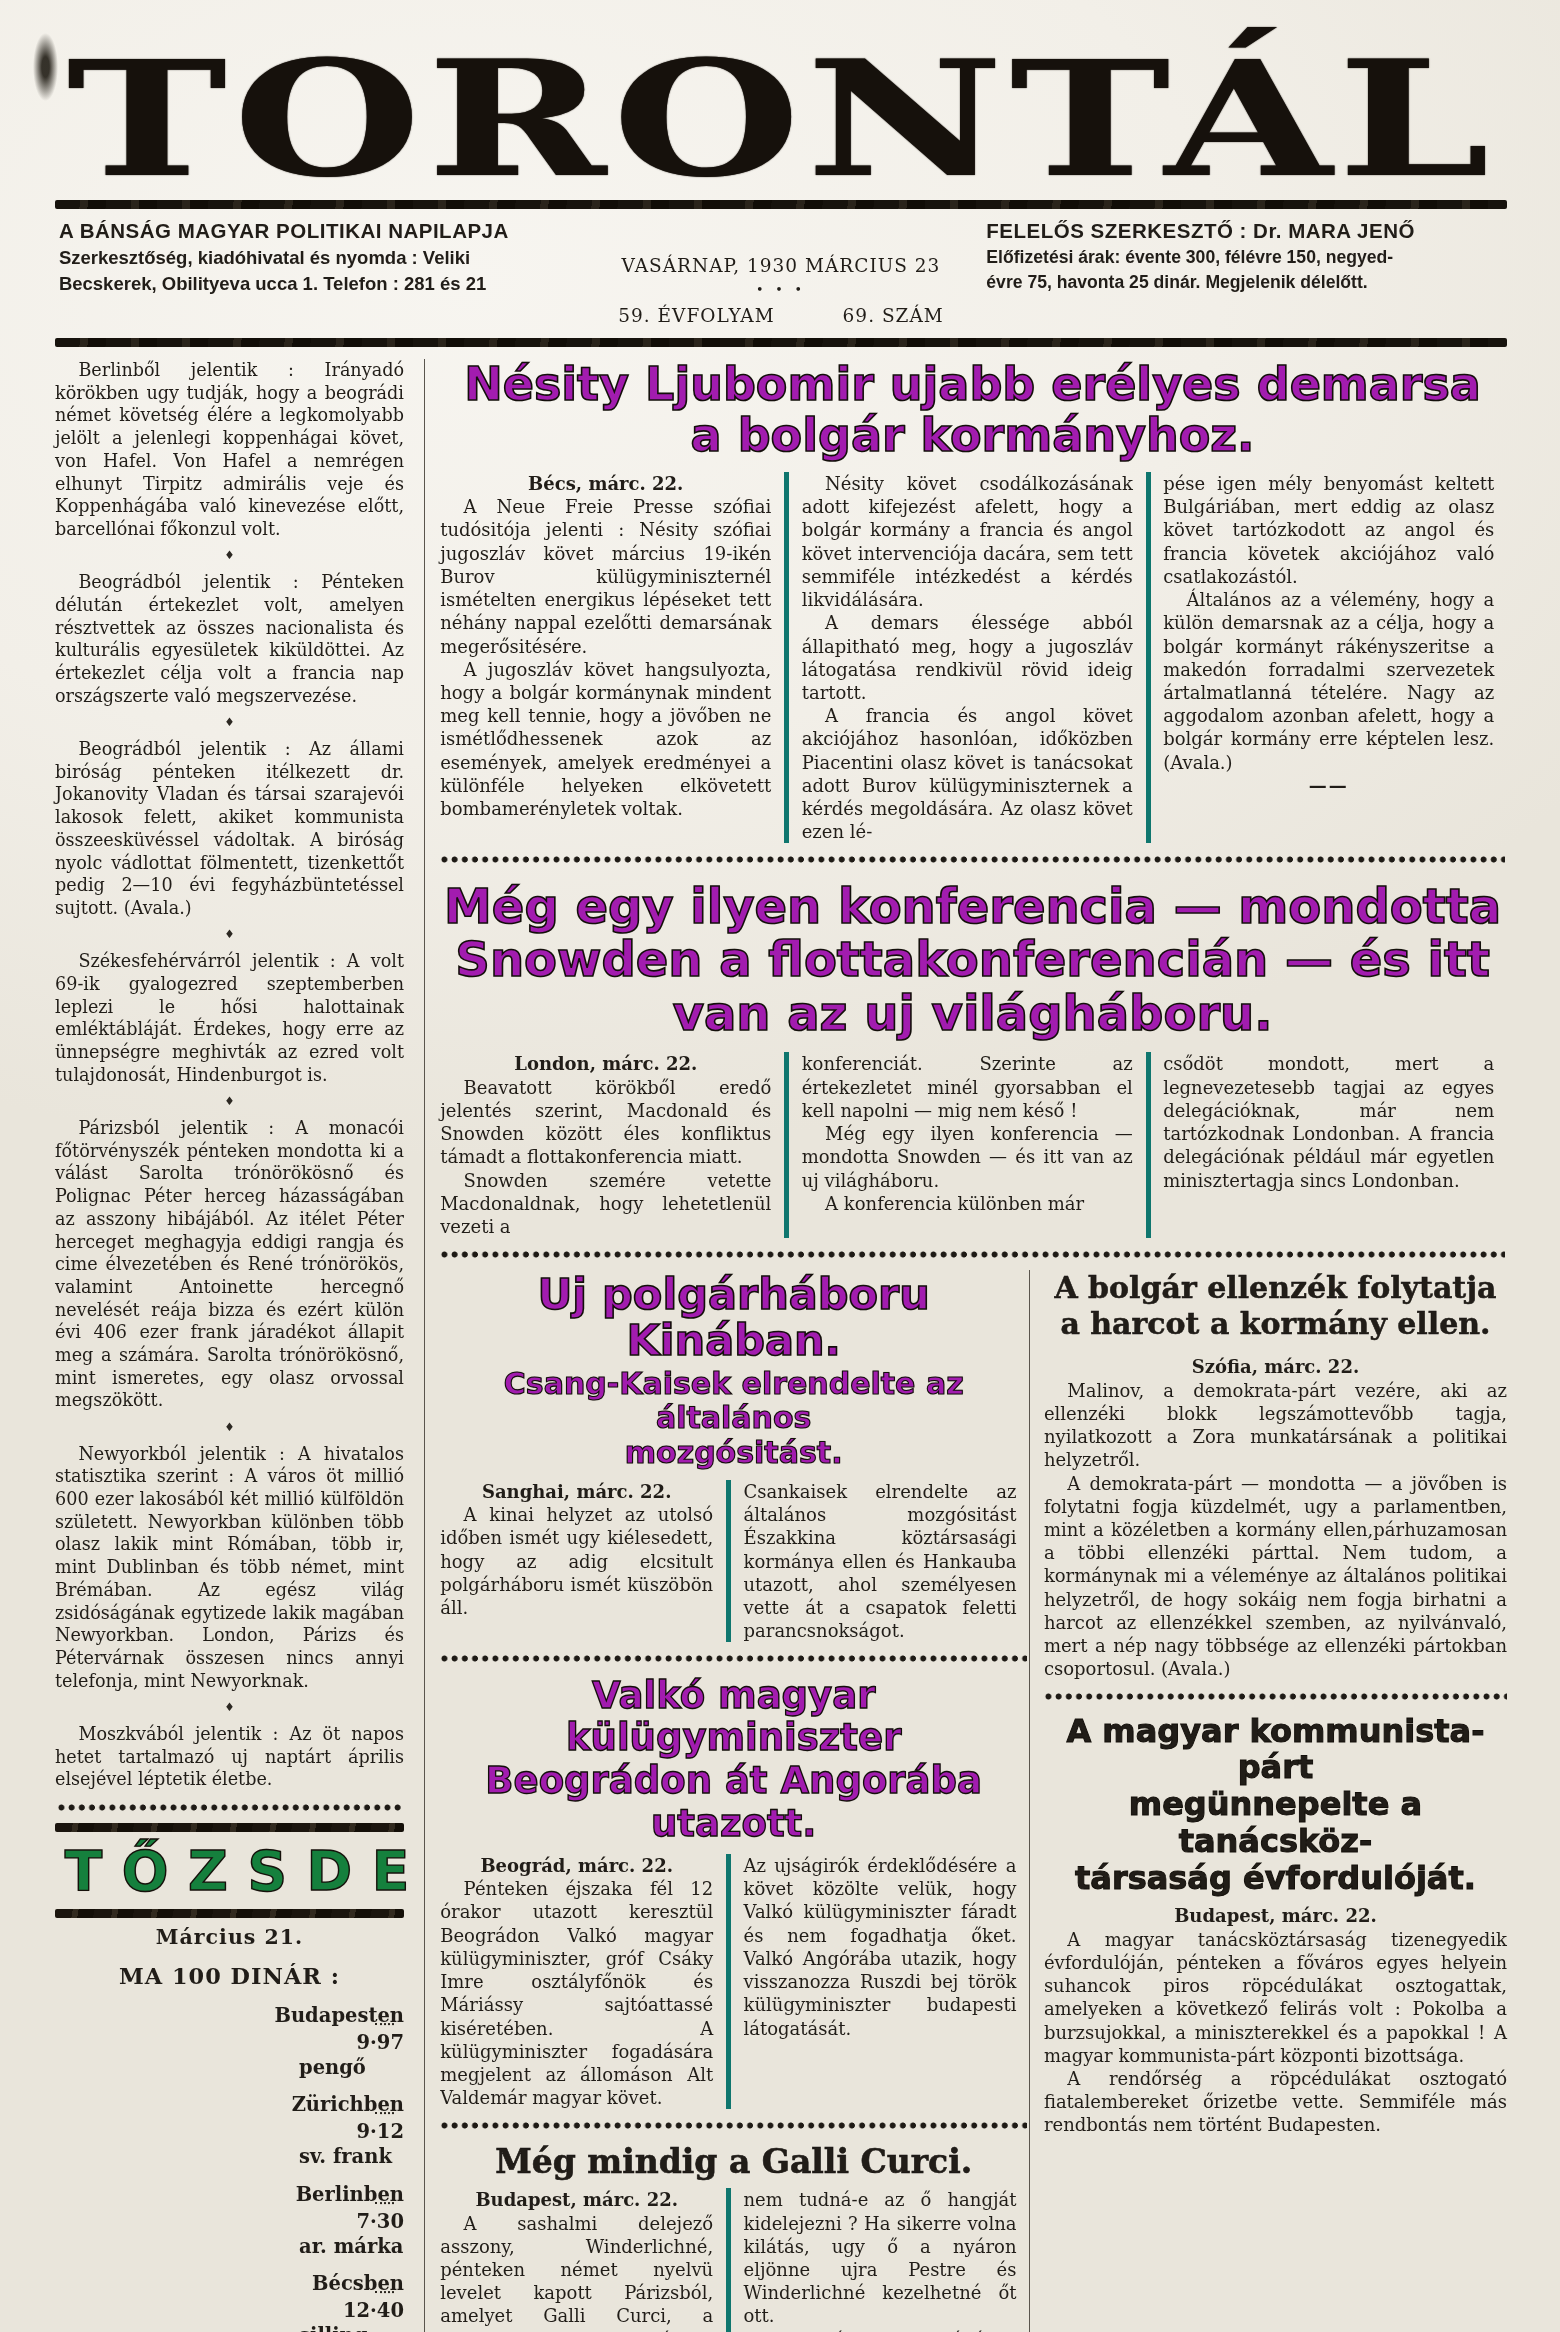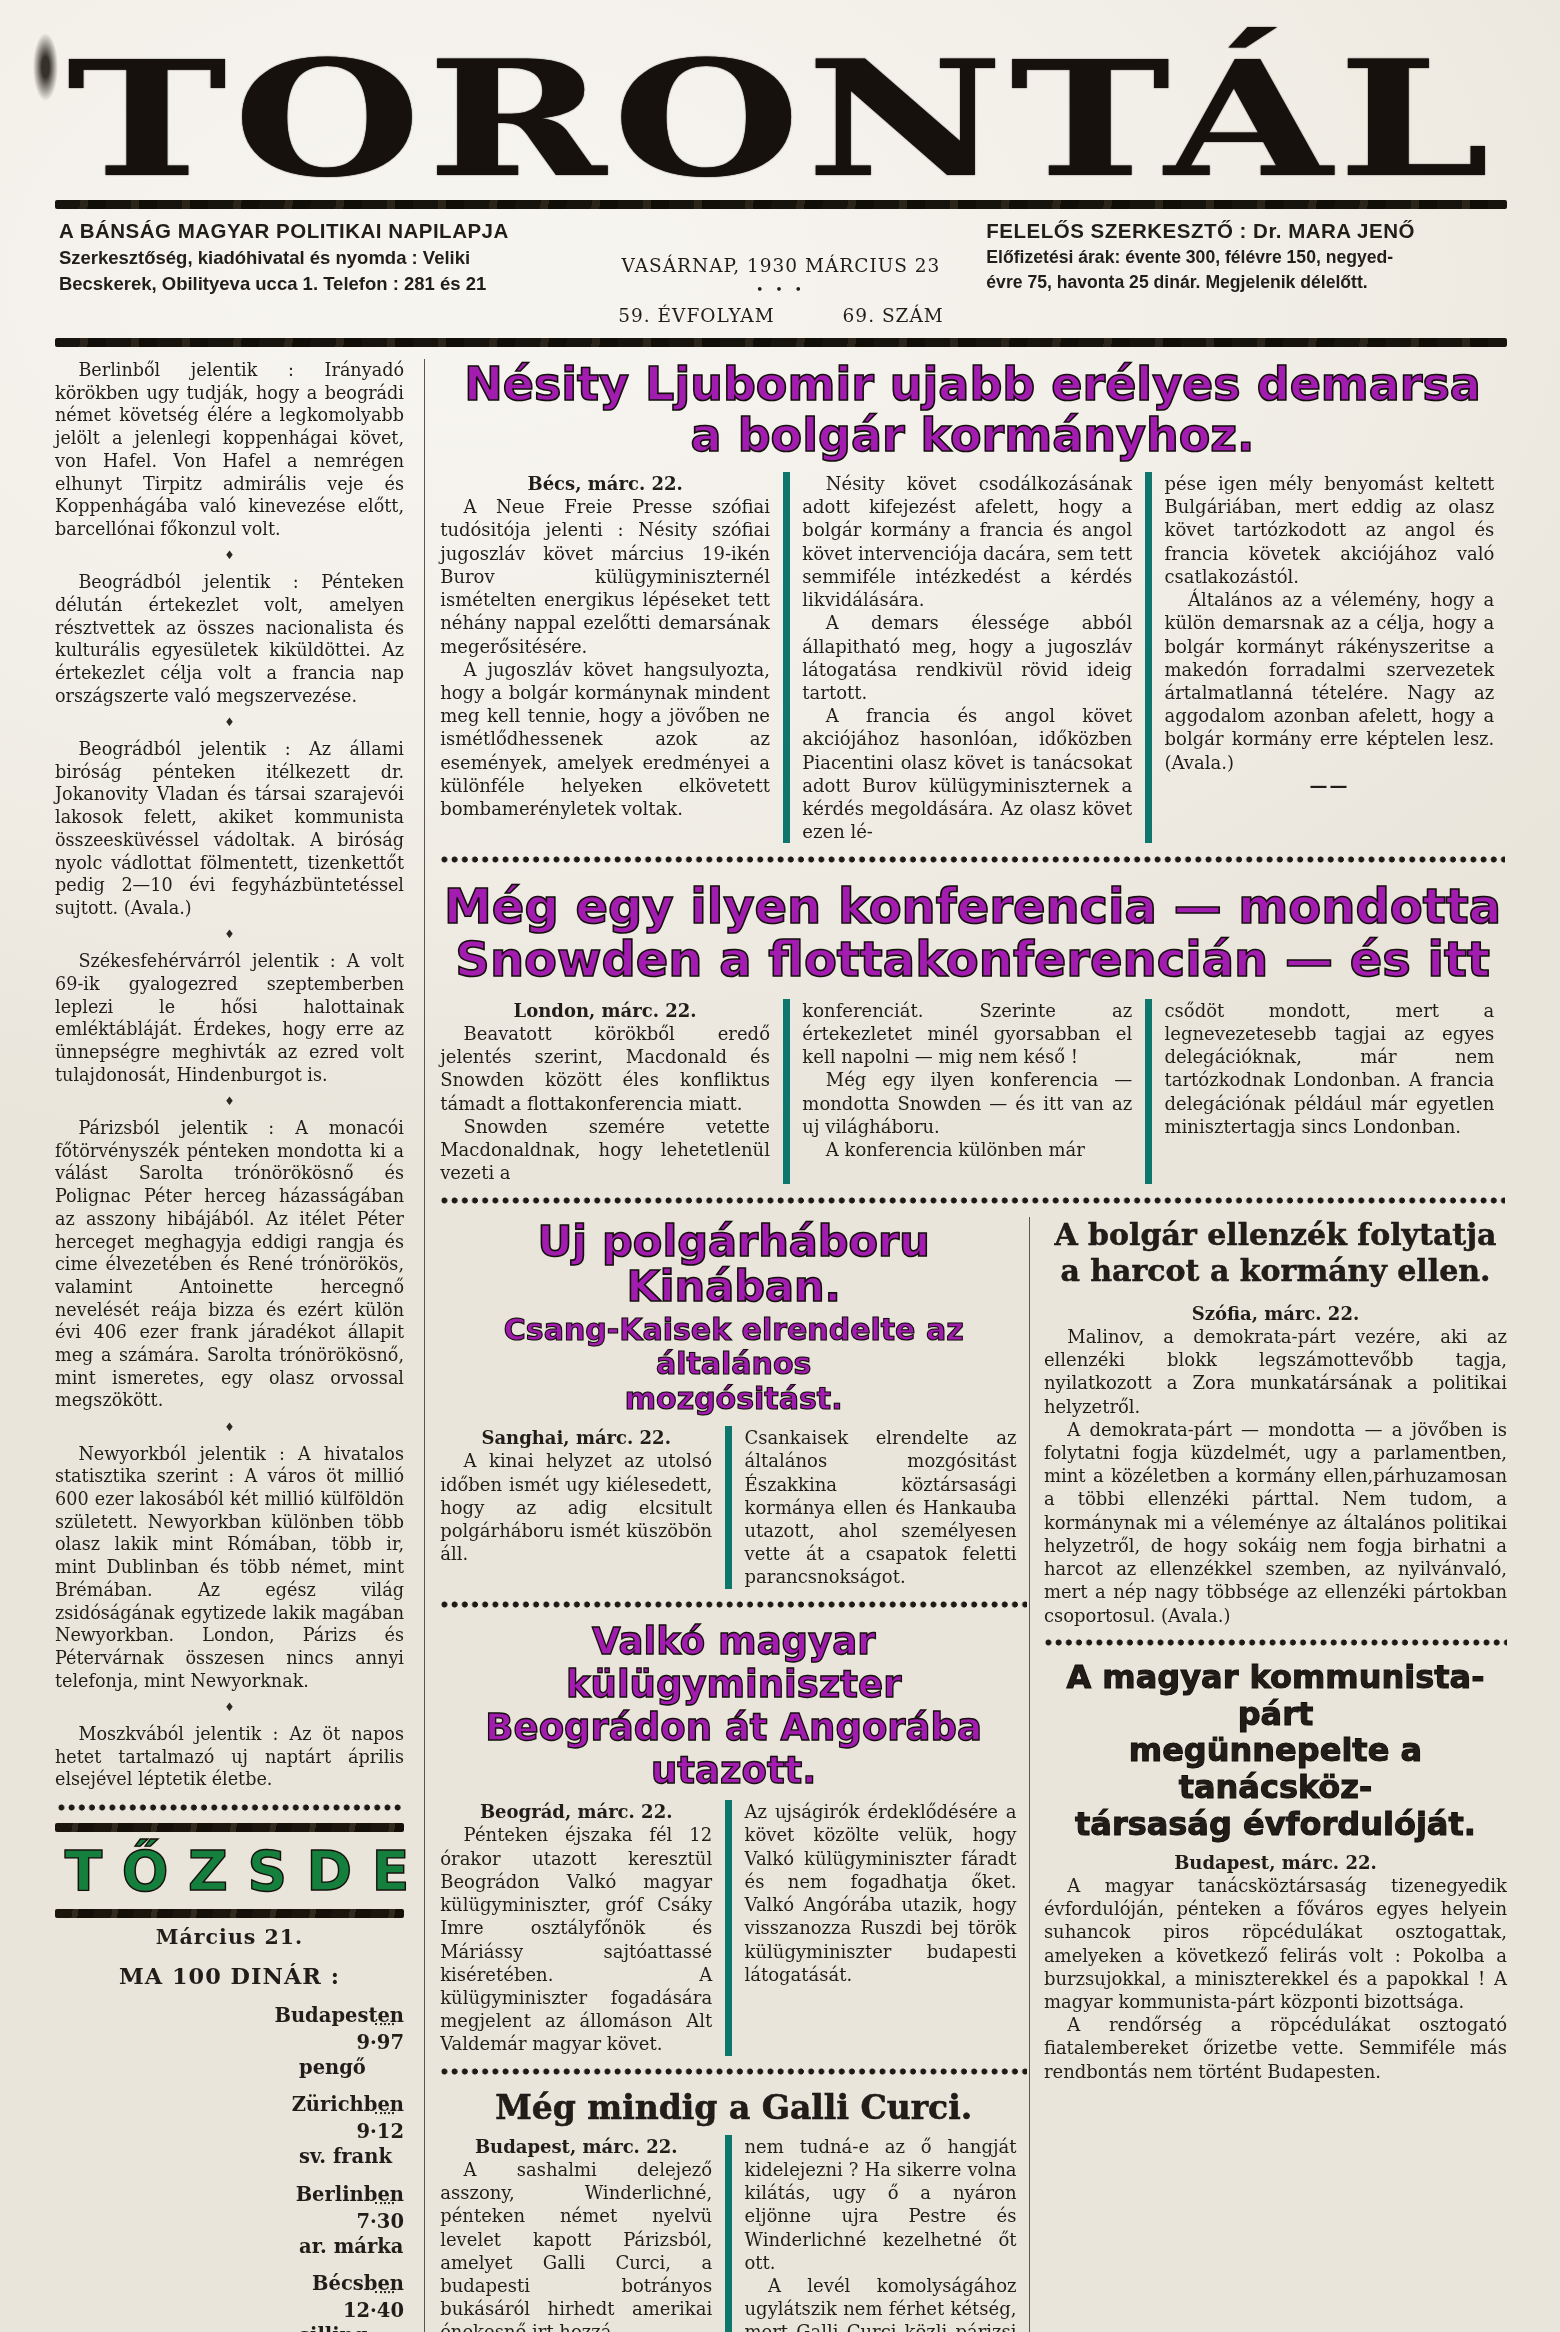--- a/index.html
+++ b/index.html
@@ -70,21 +70,21 @@
   .h-galli{font-family:"DejaVu Serif",serif;font-weight:bold;font-size:33px;text-align:center;
     margin:2px 0 7.8px;-webkit-text-stroke:0.6px #171310;}
   .h-bolgar{font-family:"DejaVu Serif",serif;font-weight:bold;font-size:30px;line-height:1.2;
     text-align:center;margin:0 0 13px;-webkit-text-stroke:0.5px #171310;}
   .h-komm{font-family:"DejaVu Sans",sans-serif;font-weight:bold;font-size:32px;line-height:1.15;
     text-align:center;margin:2px 0 7.8px;-webkit-text-stroke:1px #130f0a;}
 
   .cols{display:flex;}
   .cols .col{flex:1;padding:0 12.7px;font-size:18px;line-height:1.29;text-align:justify;min-width:0;}
   .cols .col:first-child{padding-left:2px;}
-  .cols .col+.col{border-left:7px solid #0f766e;}
+  .cols .col+.col{border-left:5px solid #0f766e;}
   .body-text p{margin:0;text-indent:23.4px;}
   .body-text p.cont{text-indent:0;}
   .dateline{text-align:center;text-indent:0 !important;font-weight:bold;margin:0 0 5.9px;}
   .end-dash{text-align:center;text-indent:0 !important;font-weight:bold;letter-spacing:2px;margin:5.9px 0 0;}
 
   .dotted-rule{height:8.8px;margin:11.7px 2px 11.7px;background-repeat:repeat-x;
     background-image:radial-gradient(circle at 4.4px 4.4px,#1e1a15 2.6px,rgba(0,0,0,0) 3.3px);
     background-size:10.2px 8.8px;}
 
   .lower{display:flex;min-width:0;}
@@ -229,20 +229,21 @@
           </div>
         </div>
       </div>
 
       <div class="dotted-rule"></div>
 
       <div>
         <div class="fat h-snowden">
           <div>Még egy ilyen konferencia — mondotta</div>
           <div>Snowden a flottakonferencián — és itt</div>
+          <div>van az uj világháboru.</div>
         </div>
         <div class="cols body-text">
           <div class="col">
             <p class="dateline">London, márc. 22.</p>
             <p>Beavatott körökből eredő jelentés szerint, Macdonald és Snowden között éles konfliktus támadt a flottakonferencia miatt.</p>
             <p>Snowden szemére vetette Macdonaldnak, hogy lehetetlenül vezeti a</p>
           </div>
           <div class="col">
             <p class="cont">konferenciát. Szerinte az értekezletet minél gyorsabban el kell napolni — mig nem késő !</p>
             <p>Még egy ilyen konferencia — mondotta Snowden — és itt van az uj világháboru.</p>

